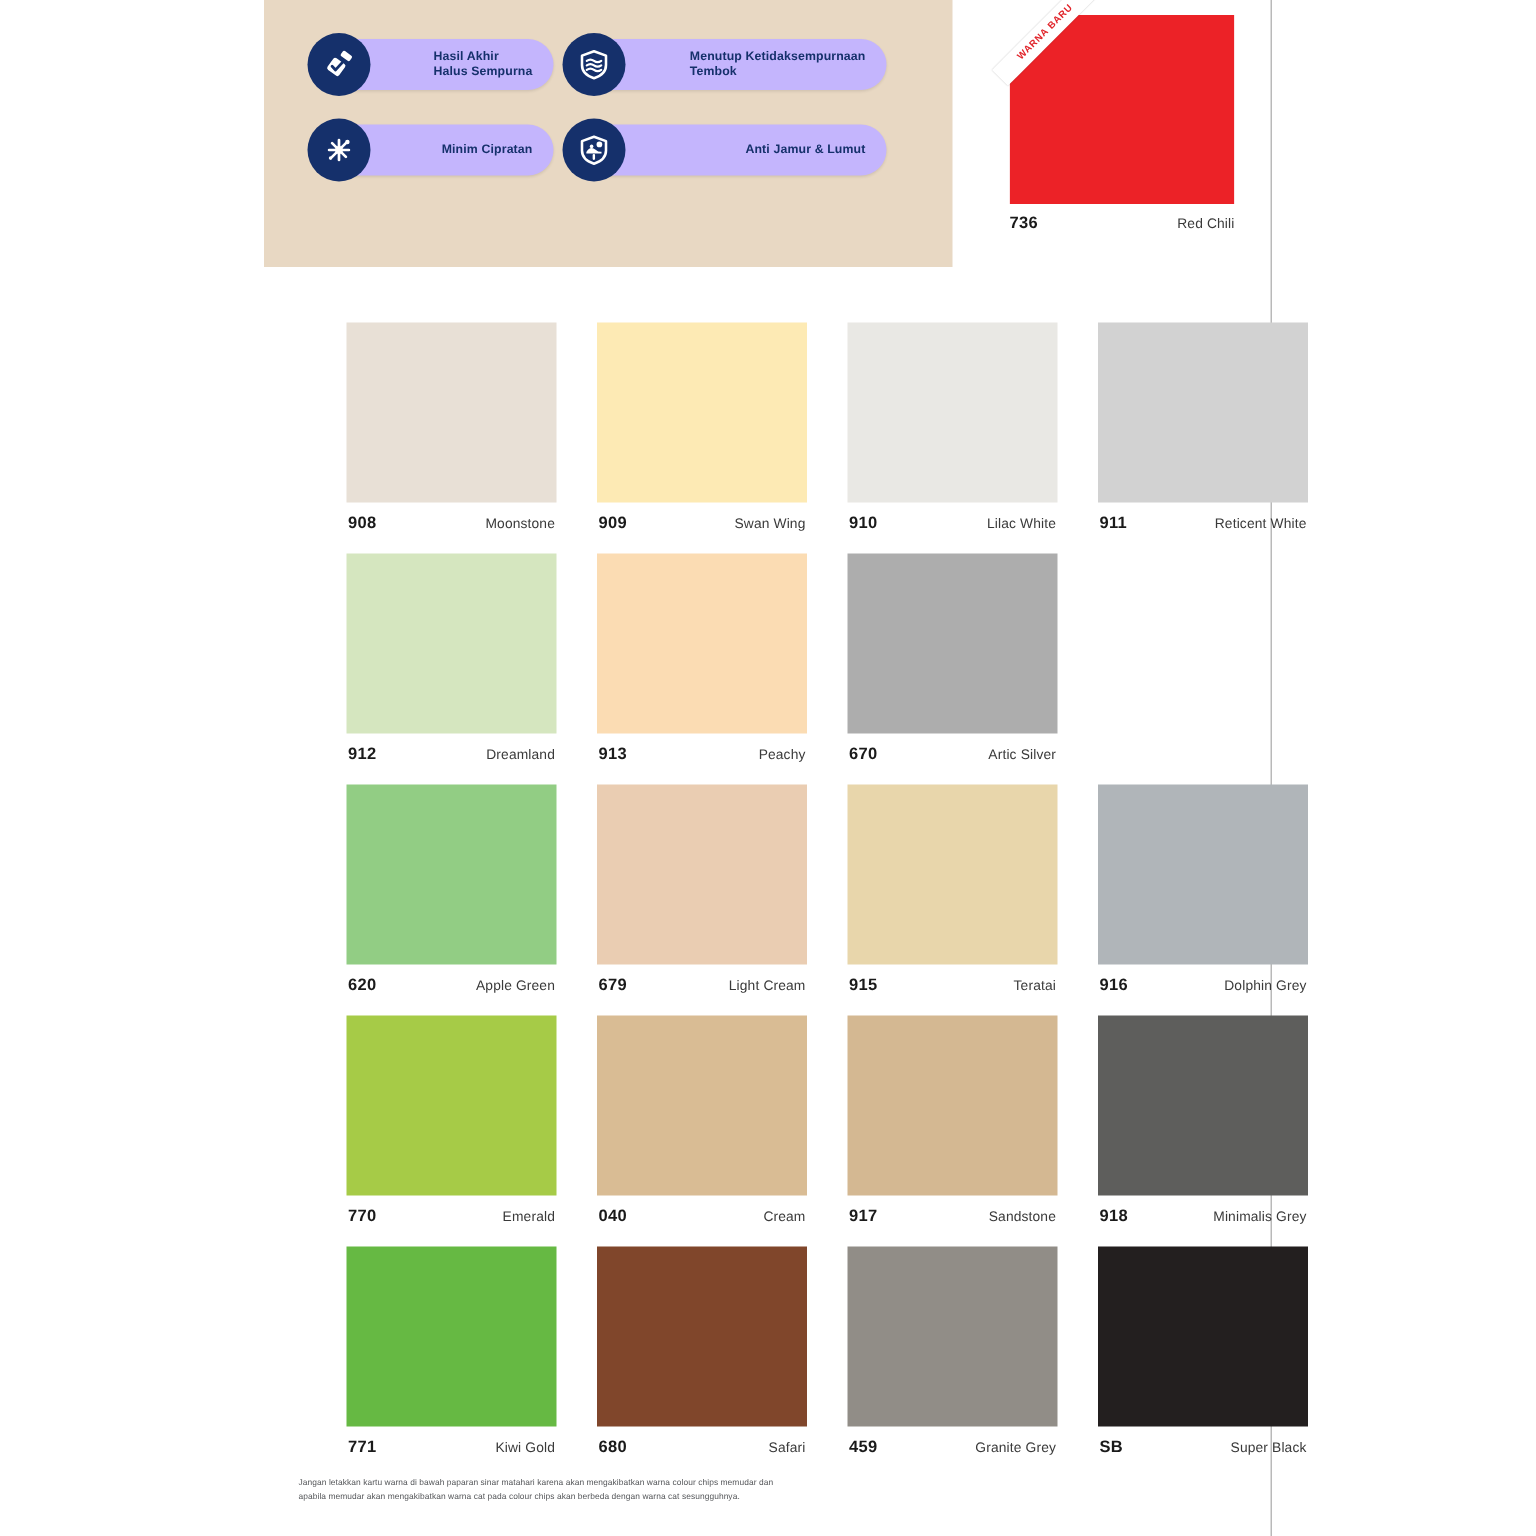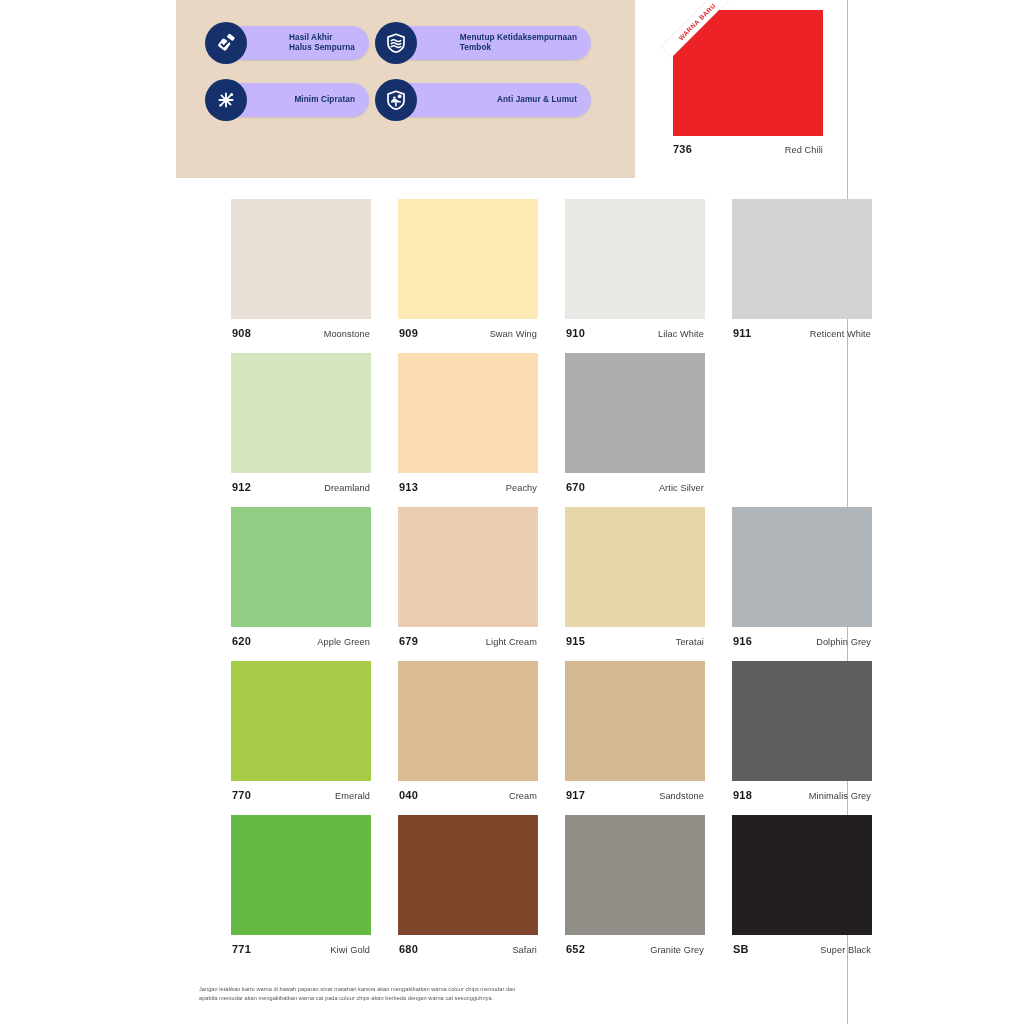--- a/index.html
+++ b/index.html
@@ -114,21 +114,21 @@
     font-weight: bold;
     color: #e1252b;
     letter-spacing: 0.5px;
     white-space: nowrap;
   }
 
   
   .grid {
     position: absolute;
     left: 207px;
-    top: 199px;
+    top: 215px;
     width: 616px;
     padding-left: 24px;
   }
   .grid-row {
     display: flex;
     gap: 27px;
     margin-bottom: 14px;
   }
   .swatch-cell {
     width: 140px;
@@ -389,21 +389,21 @@
         <div class="swatch-cell">
           <div class="swatch-chip" style="background: rgb(128, 70, 43);"></div>
           <div class="swatch-caption">
             <span class="swatch-code">680</span>
             <span class="swatch-name">Safari</span>
           </div>
         </div>
         <div class="swatch-cell">
           <div class="swatch-chip" style="background: rgb(145, 141, 135);"></div>
           <div class="swatch-caption">
-            <span class="swatch-code">652</span>
+            <span class="swatch-code">459</span>
             <span class="swatch-name">Granite Grey</span>
           </div>
         </div>
         <div class="swatch-cell">
           <div class="swatch-chip" style="background: rgb(35, 31, 31);"></div>
           <div class="swatch-caption">
             <span class="swatch-code">SB</span>
             <span class="swatch-name">Super Black</span>
           </div>
         </div>

